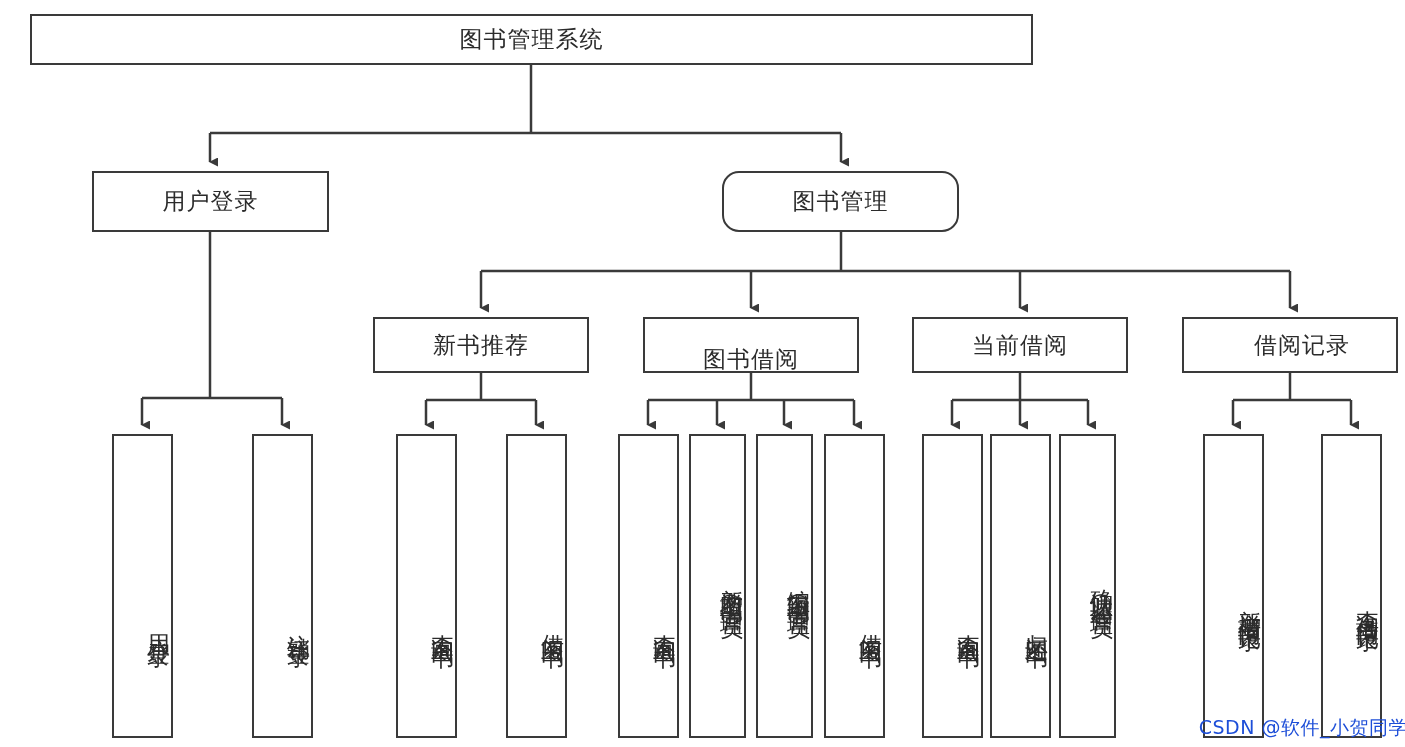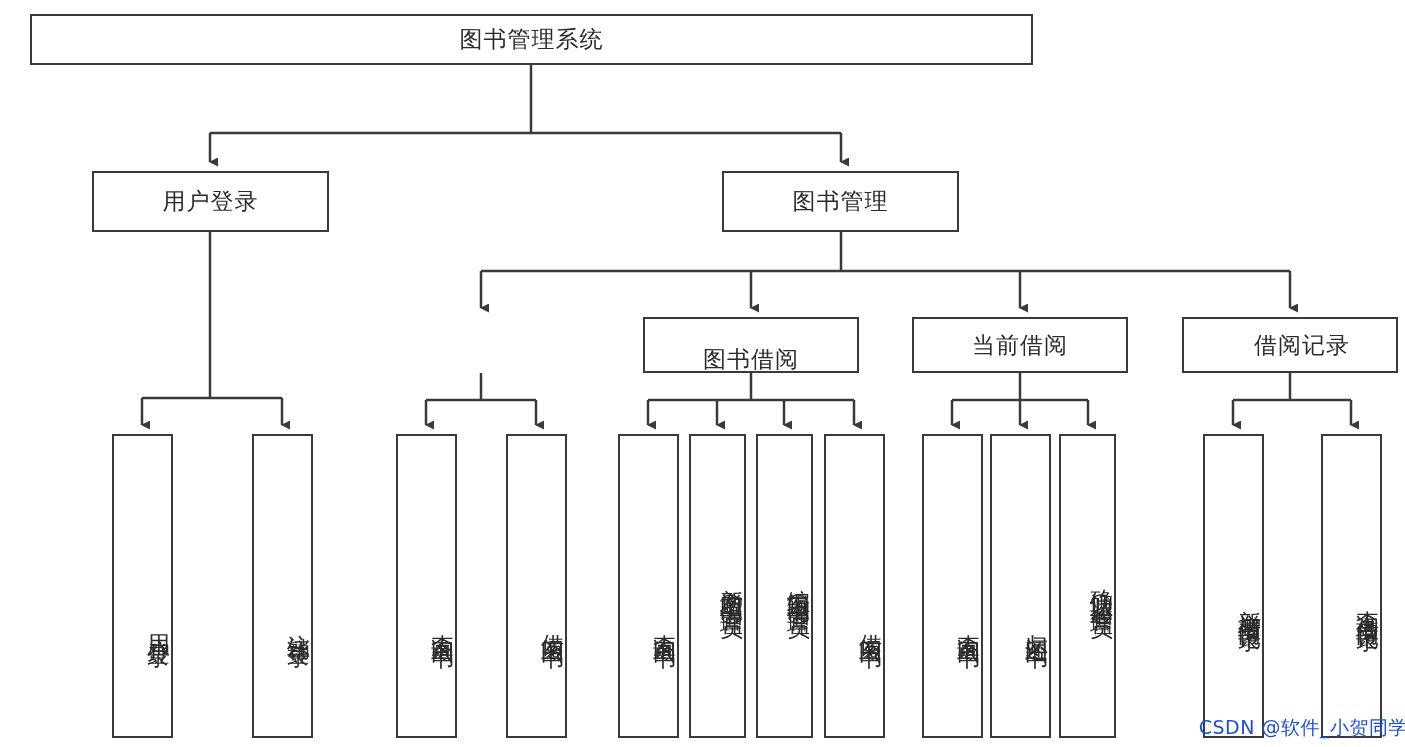--- a/index.html
+++ b/index.html
@@ -102,24 +102,27 @@
     </g>
   </svg>
 
   <div class="node h" style="left:19px;top:14px;width:1003px;height:51px;">
     <span>图书管理系统</span>
   </div>
 
   <div class="node h" style="left:81px;top:171px;width:237px;height:61px;">
     <span>用户登录</span>
   </div>
-  <div class="node h" style="left:711px;top:171px;width:237px;height:61px;">
+  <div class="node h" style="left:711px;top:171px;width:237px;height:61px;border-radius:17px;">
     <span>图书管理</span>
   </div>
 
+  <div class="node h" style="left:362px;top:317px;width:216px;height:56px;">
+    <span>新书推荐</span>
+  </div>
   <div class="node h" style="left:632px;top:317px;width:216px;height:56px;align-items:flex-end;">
     <span>图书借阅</span>
   </div>
   <div class="node h" style="left:901px;top:317px;width:216px;height:56px;text-align:center;">
     <span>当前借阅</span>
   </div>
   <div class="node h" style="left:1171px;top:317px;width:216px;height:56px;padding-left:24px;">
     <span>借阅记录</span>
   </div>
 

